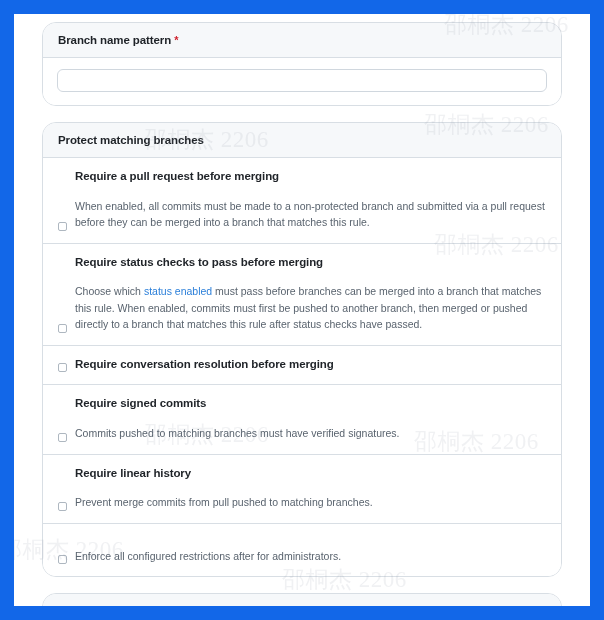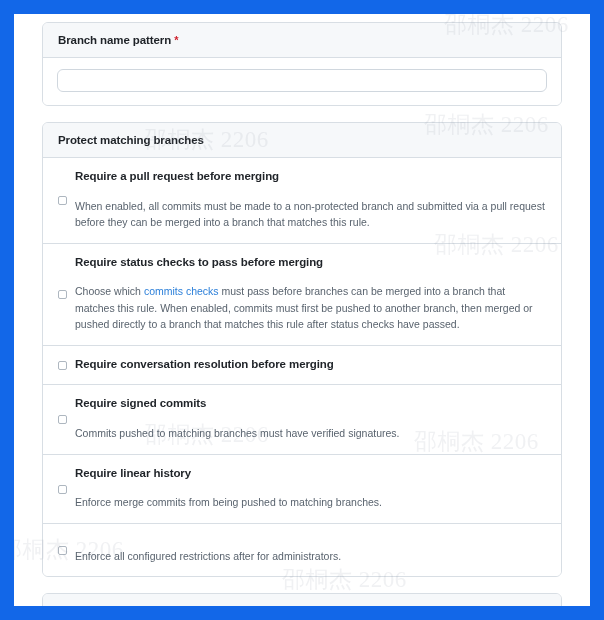--- a/index.html
+++ b/index.html
@@ -36,21 +36,21 @@
     font-size: 23px;
     font-family: "Liberation Serif", serif;
     white-space: nowrap;
     pointer-events: none;
     user-select: none;
     z-index: 5;
     letter-spacing: 0.5px;
   }
   .card {
     border: 1px solid #d8dee4;
-    border-radius: 6px;
+    border-radius: 14px;
     background: #ffffff;
     margin-bottom: 16px;
     overflow: hidden;
     position: relative;
     z-index: 2;
   }
   .card-header {
     background: #f6f8fa;
     border-bottom: 1px solid #d8dee4;
     padding: 11px 15px;
@@ -77,21 +77,21 @@
     background: #ffffff;
     font-size: 11px;
     padding: 0 8px;
     color: #1f2328;
     font-family: "Liberation Sans", sans-serif;
     outline: none;
   }
   .text-input::placeholder { color: #8c959f; }
   .rule-row {
     display: flex;
-    align-items: center;
+    align-items: flex-end;
     padding: 11px 15px 12px 15px;
     border-bottom: 1px solid #d8dee4;
     background: #ffffff;
   }
   .rule-row:last-child { border-bottom: none; }
   .cbx {
     width: 9px;
     height: 9px;
     min-width: 9px;
     border: 1px solid #aeb7c0;
@@ -154,41 +154,41 @@
               <div class="cbx"></div>
               <div class="rule-text">
                 <div class="rule-title">Require a pull request before merging</div>
                 <div class="rule-desc"><span>When enabled, all commits must be made to a non-protected branch and submitted via a pull request before they can be merged into a branch that matches this rule.</span></div>
               </div>
             </div>
             <div class="rule-row">
               <div class="cbx"></div>
               <div class="rule-text">
                 <div class="rule-title">Require status checks to pass before merging</div>
-                <div class="rule-desc"><span>Choose which </span><a class="lnk">commits checks</a><span> must pass before branches can be merged into a branch that matches this rule. When enabled, commits must first be pushed to another branch, then merged or pushed directly to a branch that matches this rule after status checks have passed.</span></div>
+                <div class="rule-desc"><span>Choose which </span><a class="lnk">status enabled</a><span> must pass before branches can be merged into a branch that matches this rule. When enabled, commits must first be pushed to another branch, then merged or pushed directly to a branch that matches this rule after status checks have passed.</span></div>
               </div>
             </div>
             <div class="rule-row">
               <div class="cbx"></div>
               <div class="rule-text">
                 <div class="rule-title">Require conversation resolution before merging</div>
               </div>
             </div>
             <div class="rule-row">
               <div class="cbx"></div>
               <div class="rule-text">
                 <div class="rule-title">Require signed commits</div>
                 <div class="rule-desc"><span>Commits pushed to matching branches must have verified signatures.</span></div>
               </div>
             </div>
             <div class="rule-row">
               <div class="cbx"></div>
               <div class="rule-text">
                 <div class="rule-title">Require linear history</div>
-                <div class="rule-desc"><span>Enforce merge commits from being pushed to matching branches.</span></div>
+                <div class="rule-desc"><span>Prevent merge commits from pull pushed to matching branches.</span></div>
               </div>
             </div>
             <div class="rule-row">
               <div class="cbx"></div>
               <div class="rule-text">
                 <div class="rule-desc"><span>Enforce all configured restrictions after for administrators.</span></div>
               </div>
             </div>
           </div>
       </div>

